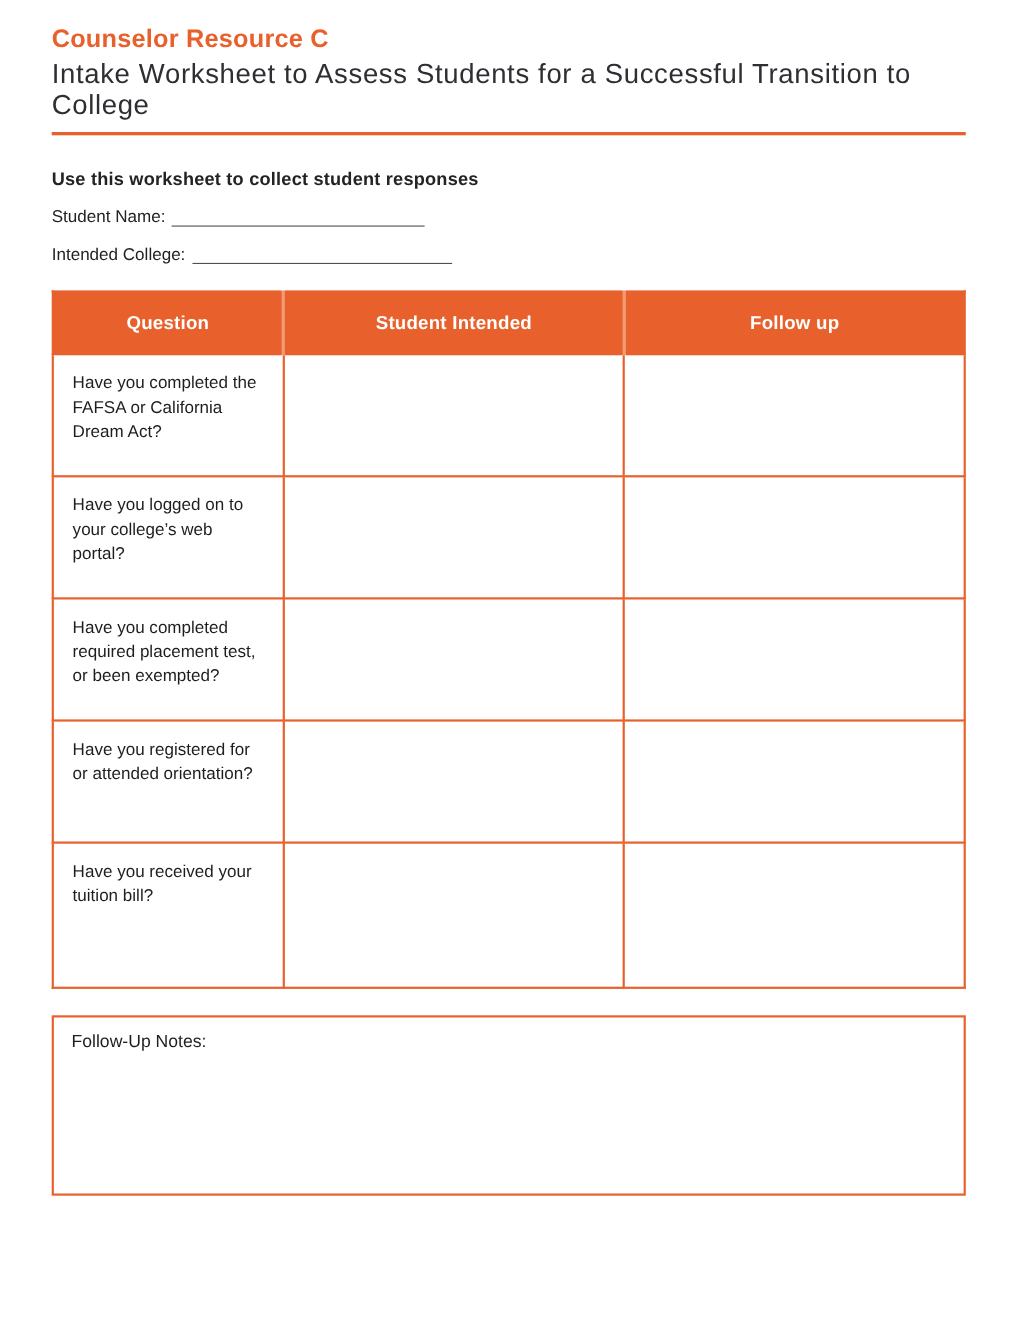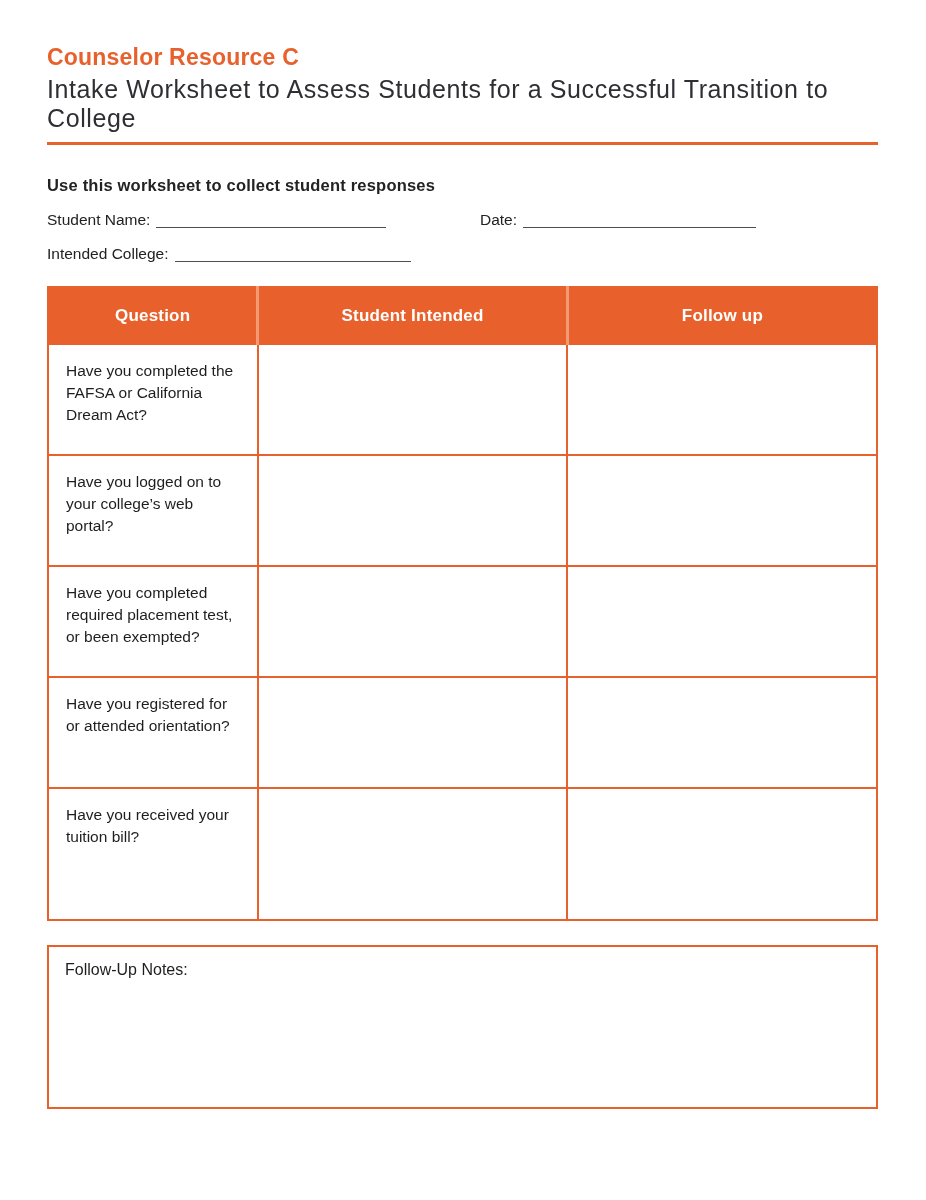--- a/index.html
+++ b/index.html
@@ -4,21 +4,21 @@
 <style>
   :root { --accent: #E8612C; --accent-light: #F29A72; --ink: #1E1E1E; --line: #4F4F4F; }
   * { box-sizing: border-box; margin: 0; padding: 0; }
   html, body { background: #ffffff; }
   body {
     width: 926px; height: 1200px;
     font-family: "Liberation Sans", "DejaVu Sans", sans-serif;
     color: var(--ink);
     overflow: hidden;
   }
-  .page { padding: 44px 48px 0 47px; }
+  .page { padding: 22px 48px 0 47px; }
 
   .doc-title {
     color: var(--accent);
     font-size: 23px; font-weight: 800; letter-spacing: .2px;
   }
   .doc-subtitle {
     margin-top: 4px;
     color: #2E2E33;
     font-size: 25px; font-weight: 500; letter-spacing: .6px;
   }
@@ -77,24 +77,20 @@
   <h2 class="doc-subtitle">Intake Worksheet to Assess Students for a Successful Transition to College</h2>
   <hr class="title-rule">
 
   <p class="instruction">Use this worksheet to collect student responses</p>
 
   <div class="field-row">
     <div class="field-group name">
       <span class="field-label">Student Name:</span>
       <span class="blank-line name"></span>
     </div>
-    <div class="field-group">
-      <span class="field-label">Date:</span>
-      <span class="blank-line date"></span>
-    </div>
   </div>
 
   <div class="field-row">
     <div class="field-group">
       <span class="field-label">Intended College:</span>
       <span class="blank-line college"></span>
     </div>
   </div>
 
   <table class="intake-table">

